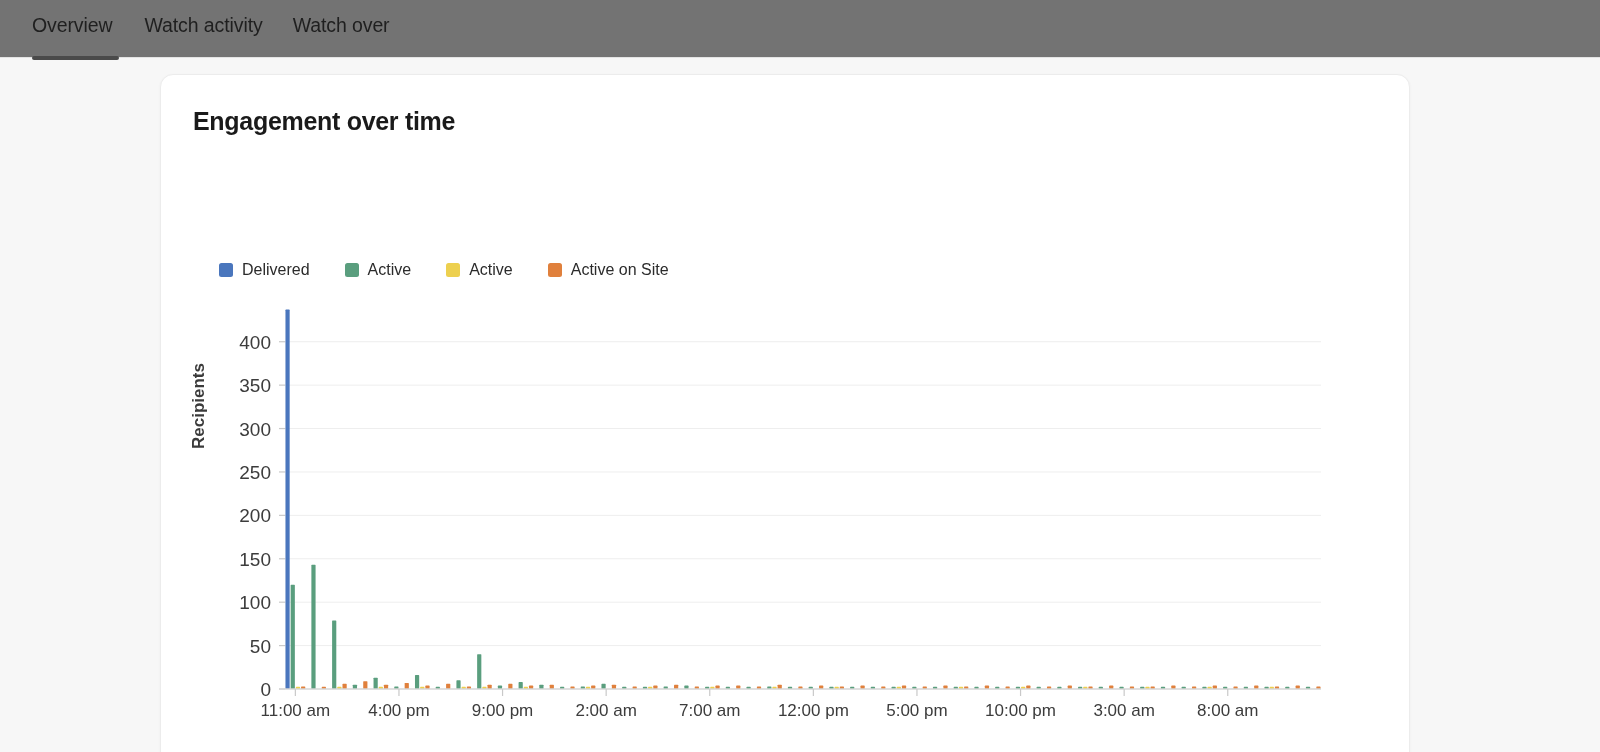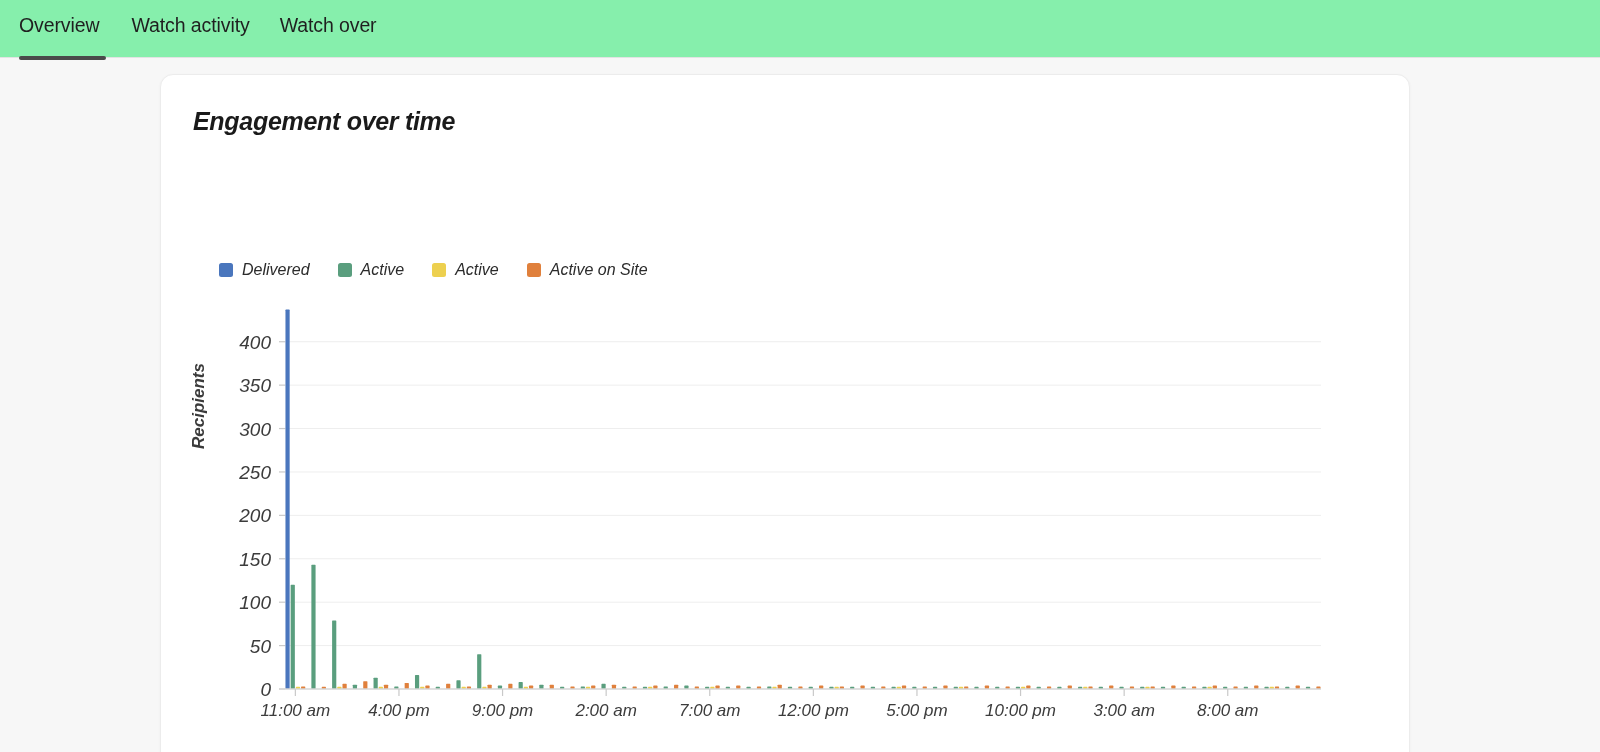--- a/index.html
+++ b/index.html
@@ -8,25 +8,25 @@
     width: 1600px; height: 752px;
     background: #f7f7f7;
     font-family: "Liberation Sans", sans-serif;
     overflow: hidden;
   }
 
   
   #tabbar {
     position: relative;
     height: 58px;
-    background: #86efac;
+    background: #737373;
     border-bottom: 1px solid #e3e3e3;
     display: flex;
     align-items: flex-start;
-    padding-left: 19px;
+    padding-left: 32px;
   }
   .tab {
     position: relative;
     font-size: 19.5px;
     color: #1f1f1f;
     line-height: 1;
     padding: 16px 15px 0 15px;
     cursor: pointer;
     white-space: nowrap;
     letter-spacing: -0.1px;
@@ -37,21 +37,21 @@
     position: absolute;
     left: 0; right: 0;
     bottom: -24px;
     height: 4px;
     background: #4a4a4a;
     border-radius: 2px;
   }
   .tab:first-child.active::after { right: 10px; }
 
   
-  #stage { position: relative; width: 1600px; height: 694px; font-style: italic; }
+  #stage { position: relative; width: 1600px; height: 694px; }
   #card {
     position: absolute;
     left: 160px; top: 16px;
     width: 1250px; height: 760px;
     background: #ffffff;
     border: 1px solid #ececec;
     border-radius: 13px;
     box-shadow: 0 1px 3px rgba(0,0,0,0.045);
   }
   #card-title {
@@ -62,21 +62,21 @@
     color: #1a1a1a;
     letter-spacing: -0.3px;
   }
 
   
   #legend {
     position: absolute;
     left: 58px; top: 186px;
     display: flex;
     align-items: center;
-    gap: 0px;
+    gap: 7px;
   }
   .legend-item {
     display: flex; align-items: center;
     margin-right: 28px;
     cursor: pointer;
   }
   .legend-swatch {
     width: 14px; height: 14px;
     border-radius: 2.5px;
     margin-right: 9px;

